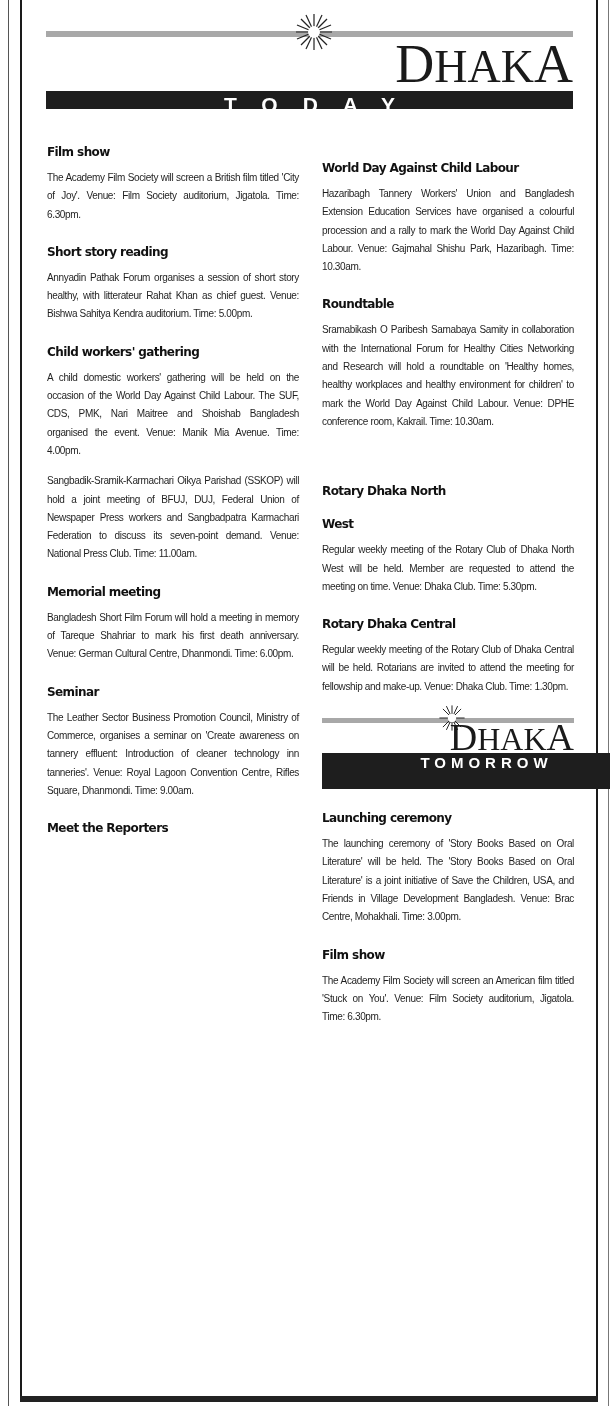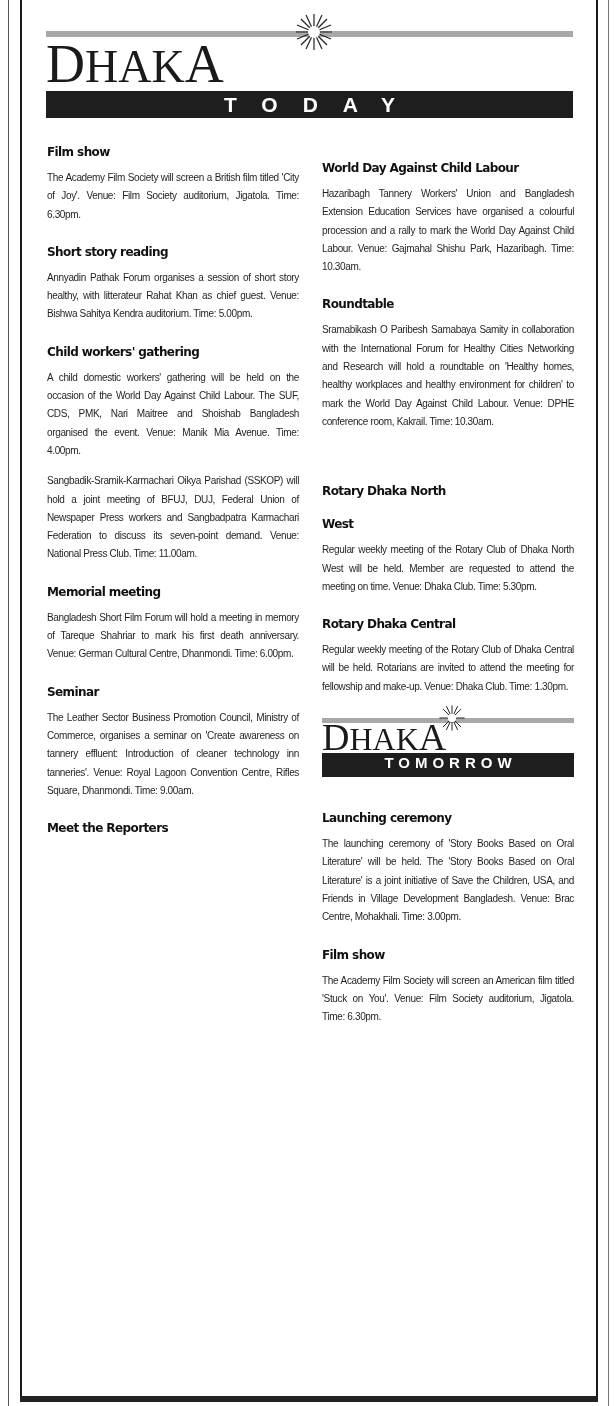--- a/index.html
+++ b/index.html
@@ -5,38 +5,38 @@
   html, body { margin: 0; padding: 0; background: #ffffff; }
   body { width: 615px; height: 1406px; position: relative; overflow: hidden; font-family: "Liberation Sans", sans-serif; color: #1a1a1a; }
   .outer-line-left { position: absolute; left: 8px; top: 0; width: 1px; height: 1406px; background: #555; }
   .outer-line-right { position: absolute; left: 608px; top: 0; width: 1px; height: 1406px; background: #777; }
   .box { position: absolute; left: 20px; top: 0; width: 574px; height: 1397px; border-left: 2px solid #1a1a1a; border-right: 2px solid #1a1a1a; }
   .bottom-bar { position: absolute; left: 20px; top: 1396px; width: 578px; height: 6px; background: #222; }
 
   .masthead { position: absolute; left: 46px; top: 0; width: 527px; height: 120px; }
   .mast-grey { position: absolute; left: 0; top: 31px; width: 527px; height: 6px; background: #a8a8a8; }
   .mast-star { position: absolute; left: 248px; top: 12px; width: 40px; height: 40px; }
-  .mast-word { position: absolute; left: 0; top: 38px; width: 527px; text-align: left; font-family: "Liberation Serif", serif; font-size: 46px; line-height: 52px; letter-spacing: 0px; color: #1a1a1a; }
+  .mast-word { position: absolute; left: 0; top: 38px; width: 527px; text-align: right; font-family: "Liberation Serif", serif; font-size: 46px; line-height: 52px; letter-spacing: 0px; color: #1a1a1a; }
   .mast-word .big { font-size: 54px; }
-  .mast-bar { position: absolute; left: 0; top: 91px; width: 527px; height: 27px; background: #1e1e1e; color: #fff; text-align: center; font-family: "Liberation Sans", sans-serif; font-weight: bold; font-size: 21px; line-height: 27px; letter-spacing: 25px; text-indent: 25px; }
+  .mast-bar { position: absolute; left: 0; top: 91px; width: 527px; height: 18px; background: #1e1e1e; color: #fff; text-align: center; font-family: "Liberation Sans", sans-serif; font-weight: bold; font-size: 21px; line-height: 27px; letter-spacing: 25px; text-indent: 25px; }
 
   .col { position: absolute; width: 252px; }
   .col-left { left: 47px; top: 136px; }
   .col-right { left: 322px; top: 152px; }
 
   .item { margin-bottom: 12px; }
   .item h2 { margin: 0; font-family: "DejaVu Sans", sans-serif; font-weight: bold; font-size: 12px; line-height: 33px; letter-spacing: -0.6px; color: #111; }
   .item p { margin: 0; font-family: "Liberation Sans", sans-serif; font-size: 10px; line-height: 18.3px; text-align: justify; letter-spacing: -0.35px; color: #1f1f1f; }
 
   .mast2 { position: relative; width: 252px; height: 86px; margin: 12px 0 8px 0; }
   .mast2 .mast-grey { width: 252px; top: 10px; height: 5px; }
   .mast2 .mast-star { left: 116px; top: -4px; width: 28px; height: 28px; }
   .mast2 .mast-word { width: 252px; top: 10px; font-size: 32px; line-height: 38px; }
   .mast2 .mast-word .big { font-size: 38px; }
-  .mast2 .mast-bar { width: 252px; top: 45px; height: 24px; font-size: 15px; line-height: 20px; letter-spacing: 5px; text-indent: 5px; }
+  .mast2 .mast-bar { width: 252px; top: 45px; height: 36px; font-size: 15px; line-height: 20px; letter-spacing: 5px; text-indent: 5px; padding-left: 36px; }
 </style>
 </head>
 <body>
 
 <div class="outer-line-left"></div>
 <div class="outer-line-right"></div>
 <div class="box"></div>
 <div class="bottom-bar"></div>
 
 <div class="masthead">

